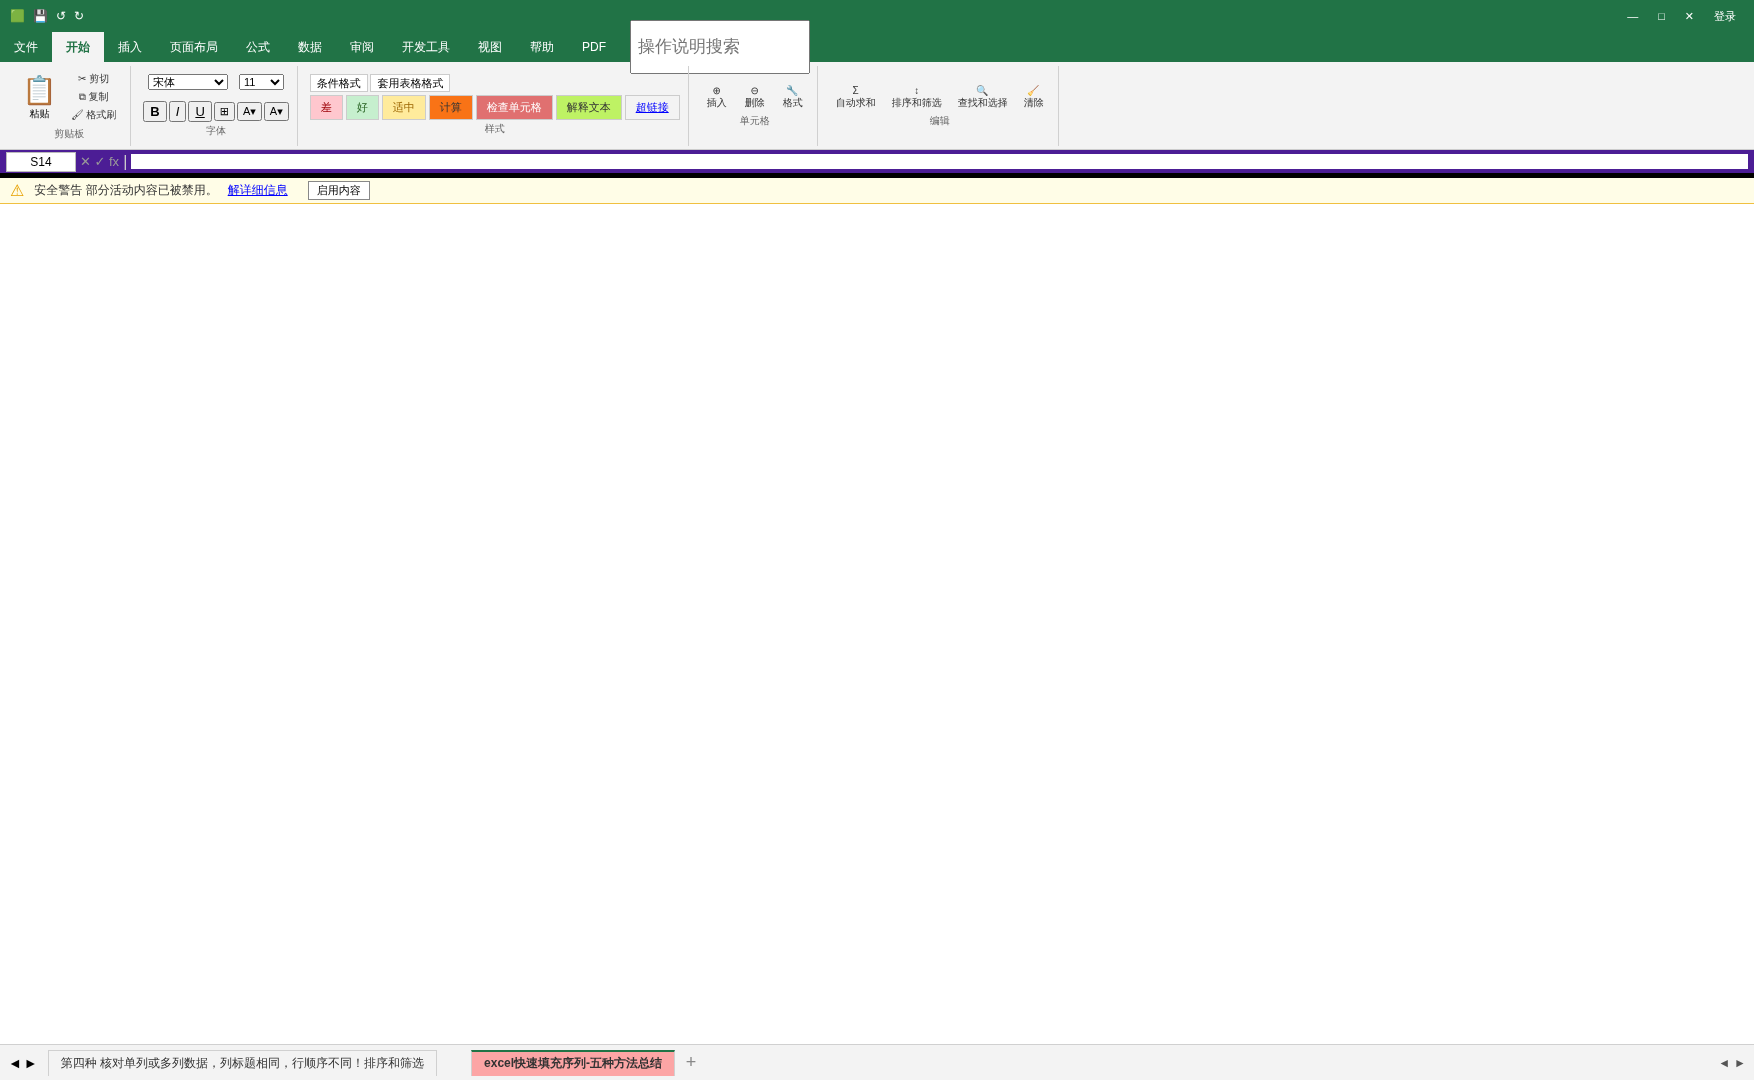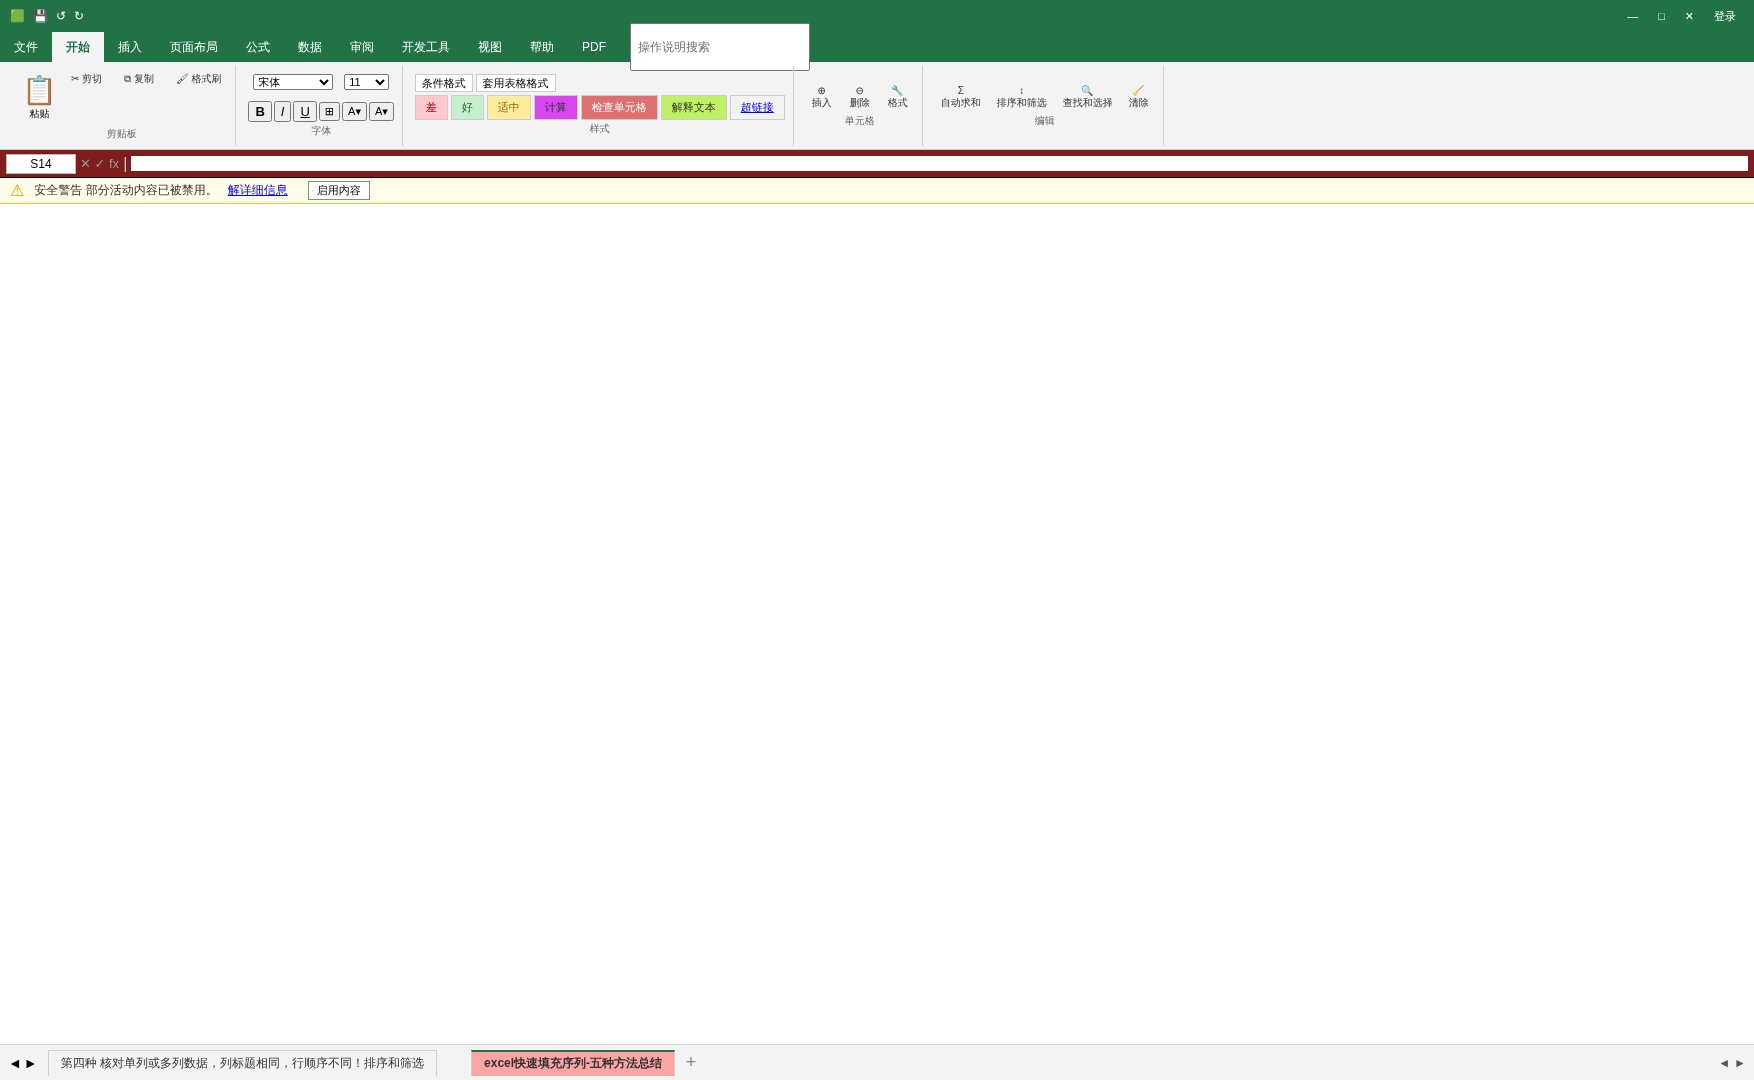--- a/index.html
+++ b/index.html
@@ -75,22 +75,22 @@
       font-size: 10px;
       color: #333;
       padding: 2px 6px;
       cursor: pointer;
       border-radius: 2px;
     }
 
     
     .formula-bar {
       height: 28px;
-      background: #7f1d1d;
-      border-bottom: 1px solid #000000;
+      background: #4c1d95;
+      border-bottom: 5px solid #000000;
       display: flex;
       align-items: center;
       padding: 0 6px;
       gap: 4px;
       font-size: 13px;
     }
     .name-box {
       width: 70px;
       border: 1px solid #bbb;
       padding: 2px 4px;
@@ -189,21 +189,21 @@
     .rib-large-icon { font-size: 28px; }
 
     
     .style-cell {
       padding: 4px 10px;
       border: 1px solid #ccc;
       font-size: 11px;
     }
     .style-bad { background: #ffc7ce; color: #9c0006; }
     .style-good { background: #c6efce; color: #276221; }
-    .style-calc { background: #d946ef; color: #333; }
+    .style-calc { background: #f97316; color: #333; }
     .style-check { background: #e07070; color: white; }
     .style-explain { background: #bef264; color: #333; font-size: 11px; }
   </style>
 </head>
 <body>
 
 <div class="title-bar">
   <div class="title-bar-left">
     <span>🟩</span>
     <span>💾</span>
@@ -224,33 +224,33 @@
   <div class="ribbon-tab">插入</div>
   <div class="ribbon-tab">页面布局</div>
   <div class="ribbon-tab">公式</div>
   <div class="ribbon-tab">数据</div>
   <div class="ribbon-tab">审阅</div>
   <div class="ribbon-tab">开发工具</div>
   <div class="ribbon-tab">视图</div>
   <div class="ribbon-tab">帮助</div>
   <div class="ribbon-tab">PDF</div>
   <div style="flex:1;display:flex;align-items:center;padding:0 10px;">
-    <input type="text" style="width: 180px; font-size: 12px; padding: 15px 6px;" placeholder="操作说明搜索">
+    <input type="text" style="width: 180px; font-size: 17px; padding: 15px 6px;" placeholder="操作说明搜索">
   </div>
 </div>
 
 <div class="ribbon-content">
 
   <div class="ribbon-group">
     <div style="display:flex;gap:2px;">
       <div class="rib-large">
         <div class="rib-large-icon">📋</div>
         <span>粘贴</span>
       </div>
-      <div style="display:flex;flex-direction:row;gap:10px;">
+      <div style="display:flex;flex-direction:column;gap:0;">
         <div class="ribbon-btn">✂ 剪切</div>
         <div class="ribbon-btn">⧉ 复制</div>
         <div class="ribbon-btn">🖌 格式刷</div>
       </div>
     </div>
     <span class="ribbon-group-label">剪贴板</span>
   </div>
 
   <div class="ribbon-group">
     <div style="display:flex;align-items:flex-start;gap:11px;margin-bottom:11px;">

